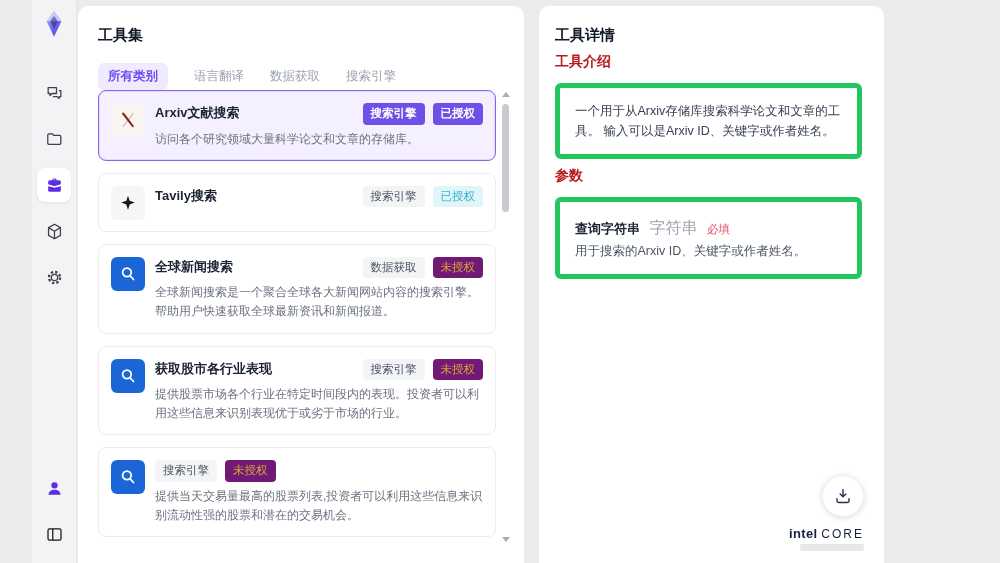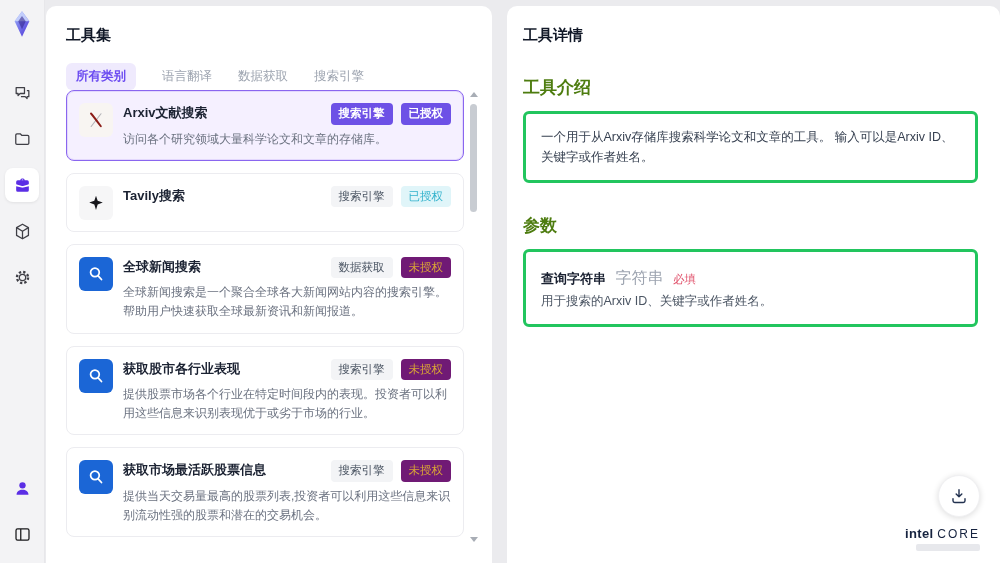--- a/index.html
+++ b/index.html
@@ -1,21 +1,21 @@
 <!DOCTYPE html>
 <html><head>
 <meta charset="utf-8">
 <style>
   * { margin:0; padding:0; box-sizing:border-box; }
   html,body { width:1000px; height:563px; overflow:hidden; }
   body {
     font-family:"Liberation Sans","DejaVu Sans",sans-serif;
     background:#ebebee; color:#1f2430; font-size:13px;
   }
-  .app { display:flex; width:1000px; height:563px; }
+  .app { display:flex; width:884px; height:563px;padding-left:32px; }
 
   
   .rail {
     width:45px; flex:0 0 45px; background:#f3f3f5; height:100%;
     display:flex; flex-direction:column; align-items:center;
     padding:10px 0 12px; border-right:1px solid #e7e7ea;
   }
   .rail .logo { width:28px; height:28px; margin-bottom:38px; }
   .rail-item {
     width:34px; height:34px; border-radius:8px; display:flex;
@@ -65,23 +65,23 @@
   .tool-desc { font-size:12px; color:#6b7280; line-height:1.6; margin-top:5px; }
 
   
   .scrollbar { position:absolute; top:2px; right:0; bottom:0; width:9px; }
   .sb-arrow { width:0; height:0; border-left:4px solid transparent; border-right:4px solid transparent; margin:0 auto; }
   .sb-up   { border-bottom:5px solid #a8adb5; }
   .sb-down { border-top:5px solid #a8adb5; position:absolute; bottom:4px; left:0; right:0; margin:auto; }
   .sb-thumb { position:absolute; top:12px; left:1px; width:7px; height:108px; background:#c8ccd2; border-radius:4px; }
 
   
-  .section-heading { font-size:17px; font-weight:bold; color:#4d7c0f; margin-top:31px; }
+  .section-heading { font-size:14px; font-weight:bold; color:#b91c1c; margin-top:8px; }
   .info-box {
-    border:3px solid #22c55e; border-radius:6px; margin-top:12px;
+    border:5px solid #22c55e; border-radius:6px; margin-top:12px;
     padding:13px 15px; font-size:12.5px; color:#374151; line-height:1.6; background:#fff;
   }
   .param-name { font-size:13px; font-weight:bold; color:#1b2232; }
   .param-type { font-size:16px; color:#9ca3af; margin-left:6px; }
   .param-required { font-size:11.5px; color:#e0506a; margin-left:6px; }
   .param-desc { font-size:12.5px; color:#4b5563; margin-top:0; }
 
   
   .download-fab {
     position:absolute; right:20px; bottom:46px; width:42px; height:42px; border-radius:50%;
@@ -249,21 +249,20 @@
 
       <div class="tool-card">
         <div class="tool-icon blue">
           <svg viewBox="0 0 24 24" fill="none" stroke="#ffffff" stroke-width="2.1" stroke-linecap="round">
             <circle cx="10.7" cy="10" r="5.2"></circle>
               <path d="M14.6 14.2L18.6 18.6"></path>
           </svg>
         </div>
         <div class="card-main">
           <div class="card-head">
-            <div class="tool-name">获取市场最活跃股票信息</div>
             <div class="badges">
               <span class="badge b-cat">搜索引擎</span>
               <span class="badge b-unauth">未授权</span>
             </div>
           </div>
           <div class="tool-desc">提供当天交易量最高的股票列表,投资者可以利用这些信息来识别流动性强的股票和潜在的交易机会。</div>
         </div>
       </div>
 
       <div class="scrollbar">

